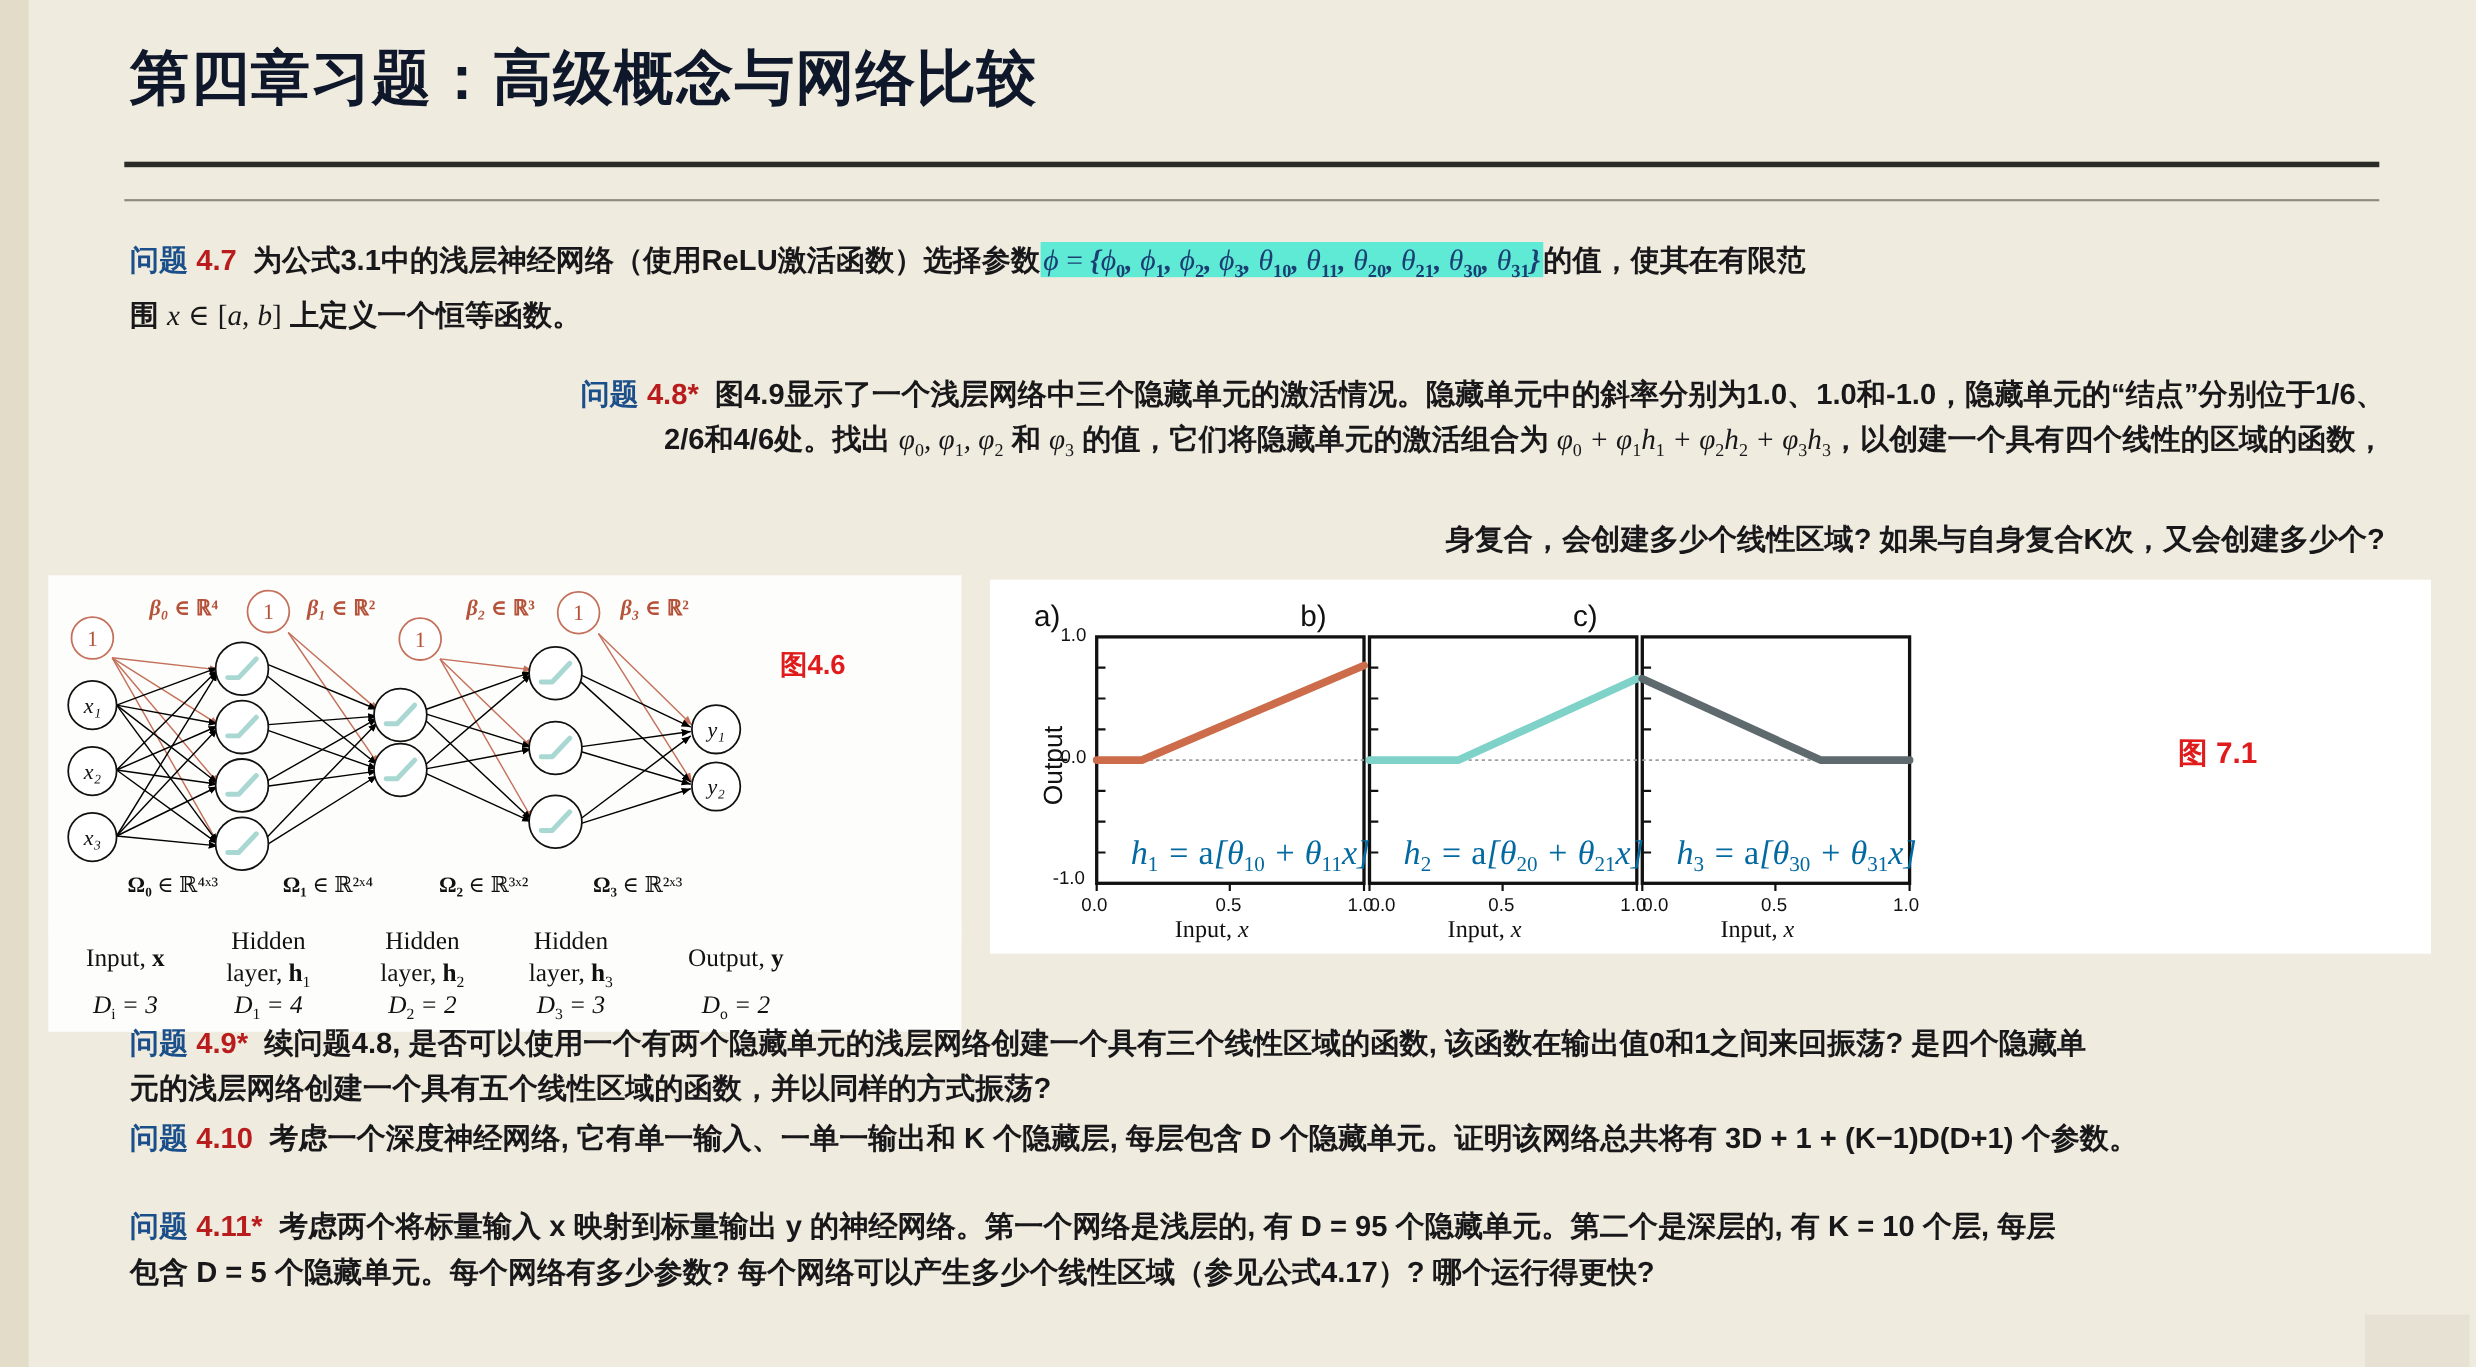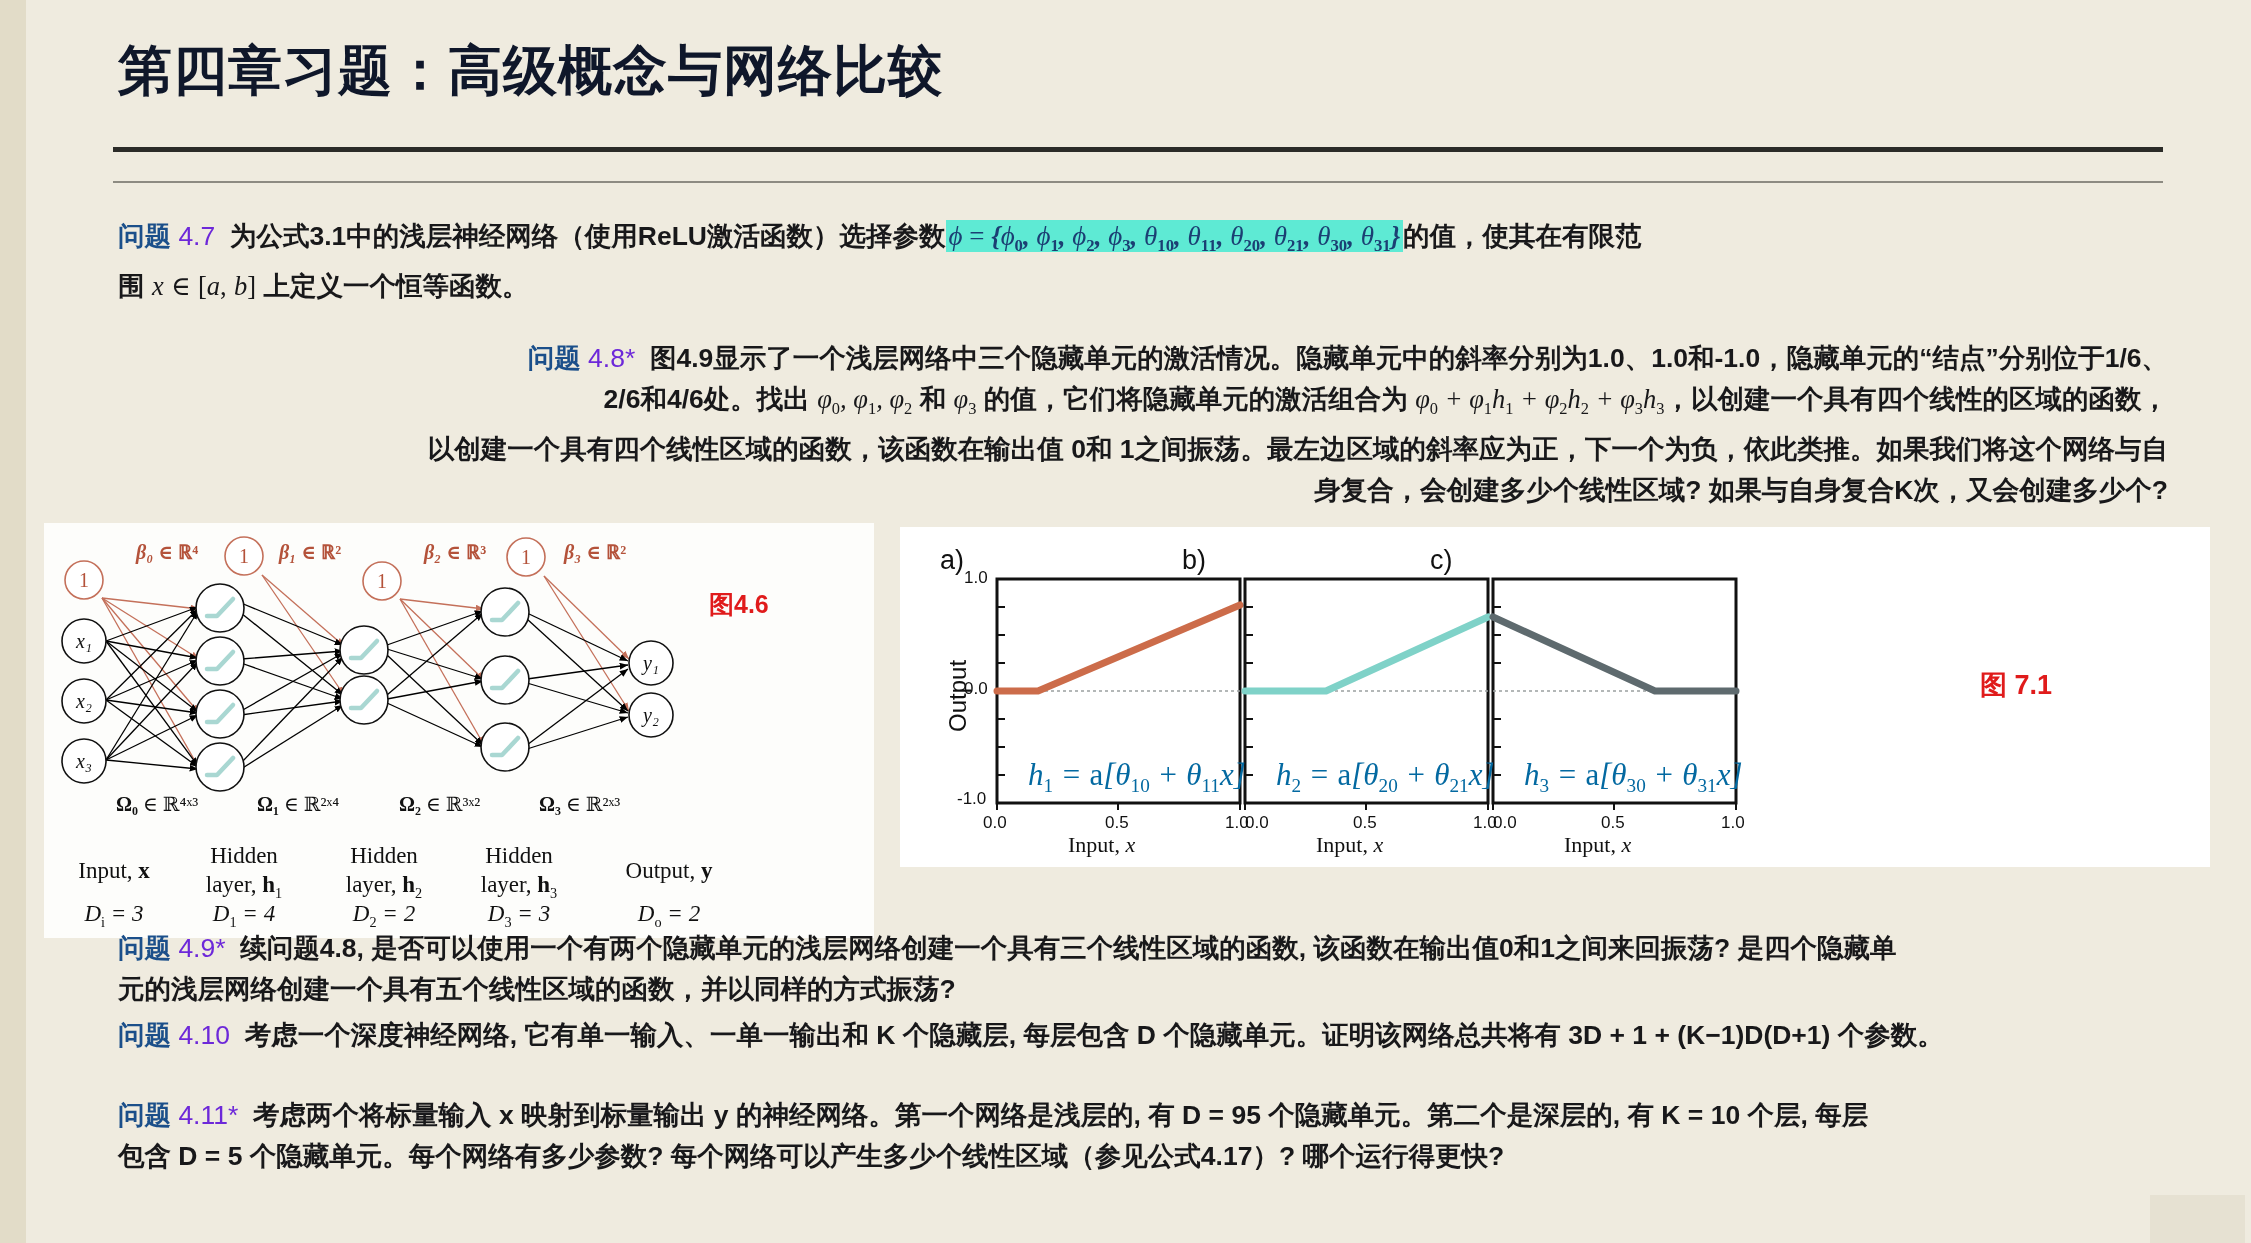--- a/index.html
+++ b/index.html
@@ -32,21 +32,21 @@
 
   .para{
     position:absolute;
     font-size:26.5px;
     line-height:41px;
     color:#18181a;
     font-weight:bold;
     font-family:"Liberation Sans","DejaVu Sans",sans-serif;
   }
   .ptag{color:#1b4f8a;font-weight:bold;}
-  .pnum{color:#6d28d9;font-weight:normal;}
+  .pnum{color:#b91c1c;font-weight:bold;}
   .mathbox{
     background:#5eead4;
     padding:1px 3px;
     font-family:"Liberation Serif","DejaVu Serif",serif;
     font-style:italic;
     font-size:27px;
     color:#1b3f73;
     white-space:nowrap;
   }
   .mi{font-family:"Liberation Serif","DejaVu Serif",serif;font-style:italic;font-weight:normal;}
@@ -115,21 +115,21 @@
 <div class="para" style="left:118px;top:216px;width:2040px;">
   <span class="ptag">问题</span>
   <span class="pnum">4.7</span>&nbsp;&nbsp;<span>为公式3.1中的浅层神经网络（使用ReLU激活函数）选择参数</span><span class="mathbox"><span class="mi">ϕ</span> <span class="mn">=</span> {<span class="mi">ϕ</span><sub>0</sub>, <span class="mi">ϕ</span><sub>1</sub>, <span class="mi">ϕ</span><sub>2</sub>, <span class="mi">ϕ</span><sub>3</sub>, <span class="mi">θ</span><sub>10</sub>, <span class="mi">θ</span><sub>11</sub>, <span class="mi">θ</span><sub>20</sub>, <span class="mi">θ</span><sub>21</sub>, <span class="mi">θ</span><sub>30</sub>, <span class="mi">θ</span><sub>31</sub>}</span><span>的值，使其在有限范</span><br>
   <span>围 <span class="mi">x</span> <span class="mn">∈</span> <span class="mn">[</span><span class="mi">a</span><span class="mn">,</span> <span class="mi">b</span><span class="mn">]</span> 上定义一个恒等函数。</span>
 </div>
 
 <div class="para" style="left:118px;top:338px;width:2050px;text-align:right;">
   <span class="ptag">问题</span>
   <span class="pnum">4.8*</span>&nbsp;&nbsp;<span>图4.9显示了一个浅层网络中三个隐藏单元的激活情况。隐藏单元中的斜率分别为1.0、1.0和-1.0，隐藏单元的“结点”分别位于1/6、</span><br>
   <span>2/6和4/6处。找出 </span><span class="mi">φ<sub>0</sub>, φ<sub>1</sub>, φ<sub>2</sub></span><span> 和 </span><span class="mi">φ<sub>3</sub></span><span> 的值，它们将隐藏单元的激活组合为 </span><span class="mi">φ<sub>0</sub> + φ<sub>1</sub>h<sub>1</sub> + φ<sub>2</sub>h<sub>2</sub> + φ<sub>3</sub>h<sub>3</sub></span><span>，以创建一个具有四个线性的区域的函数，</span><br>
-  <span>以创建一个具有四个线性区域的函数，该函数在输出值 0和 1之间振荡。最左边区域的斜率应为正，下一个为负，依此类推。如果我们将这个网络与自</span><br>
+  <br>
   <span>身复合，会创建多少个线性区域? 如果与自身复合K次，又会创建多少个?</span>
 </div>
 
 <div class="fig46">
   <svg class="nnsvg" width="830" height="330" viewBox="0 0 830 330">
     <defs>
       <marker id="ab" markerWidth="7" markerHeight="7" refX="6.4" refY="2.6" orient="auto">
         <path d="M0,0 L6.4,2.6 L0,5.2 z" fill="#000"></path>
       </marker>
       <marker id="ar" markerWidth="7" markerHeight="7" refX="6.4" refY="2.6" orient="auto">

